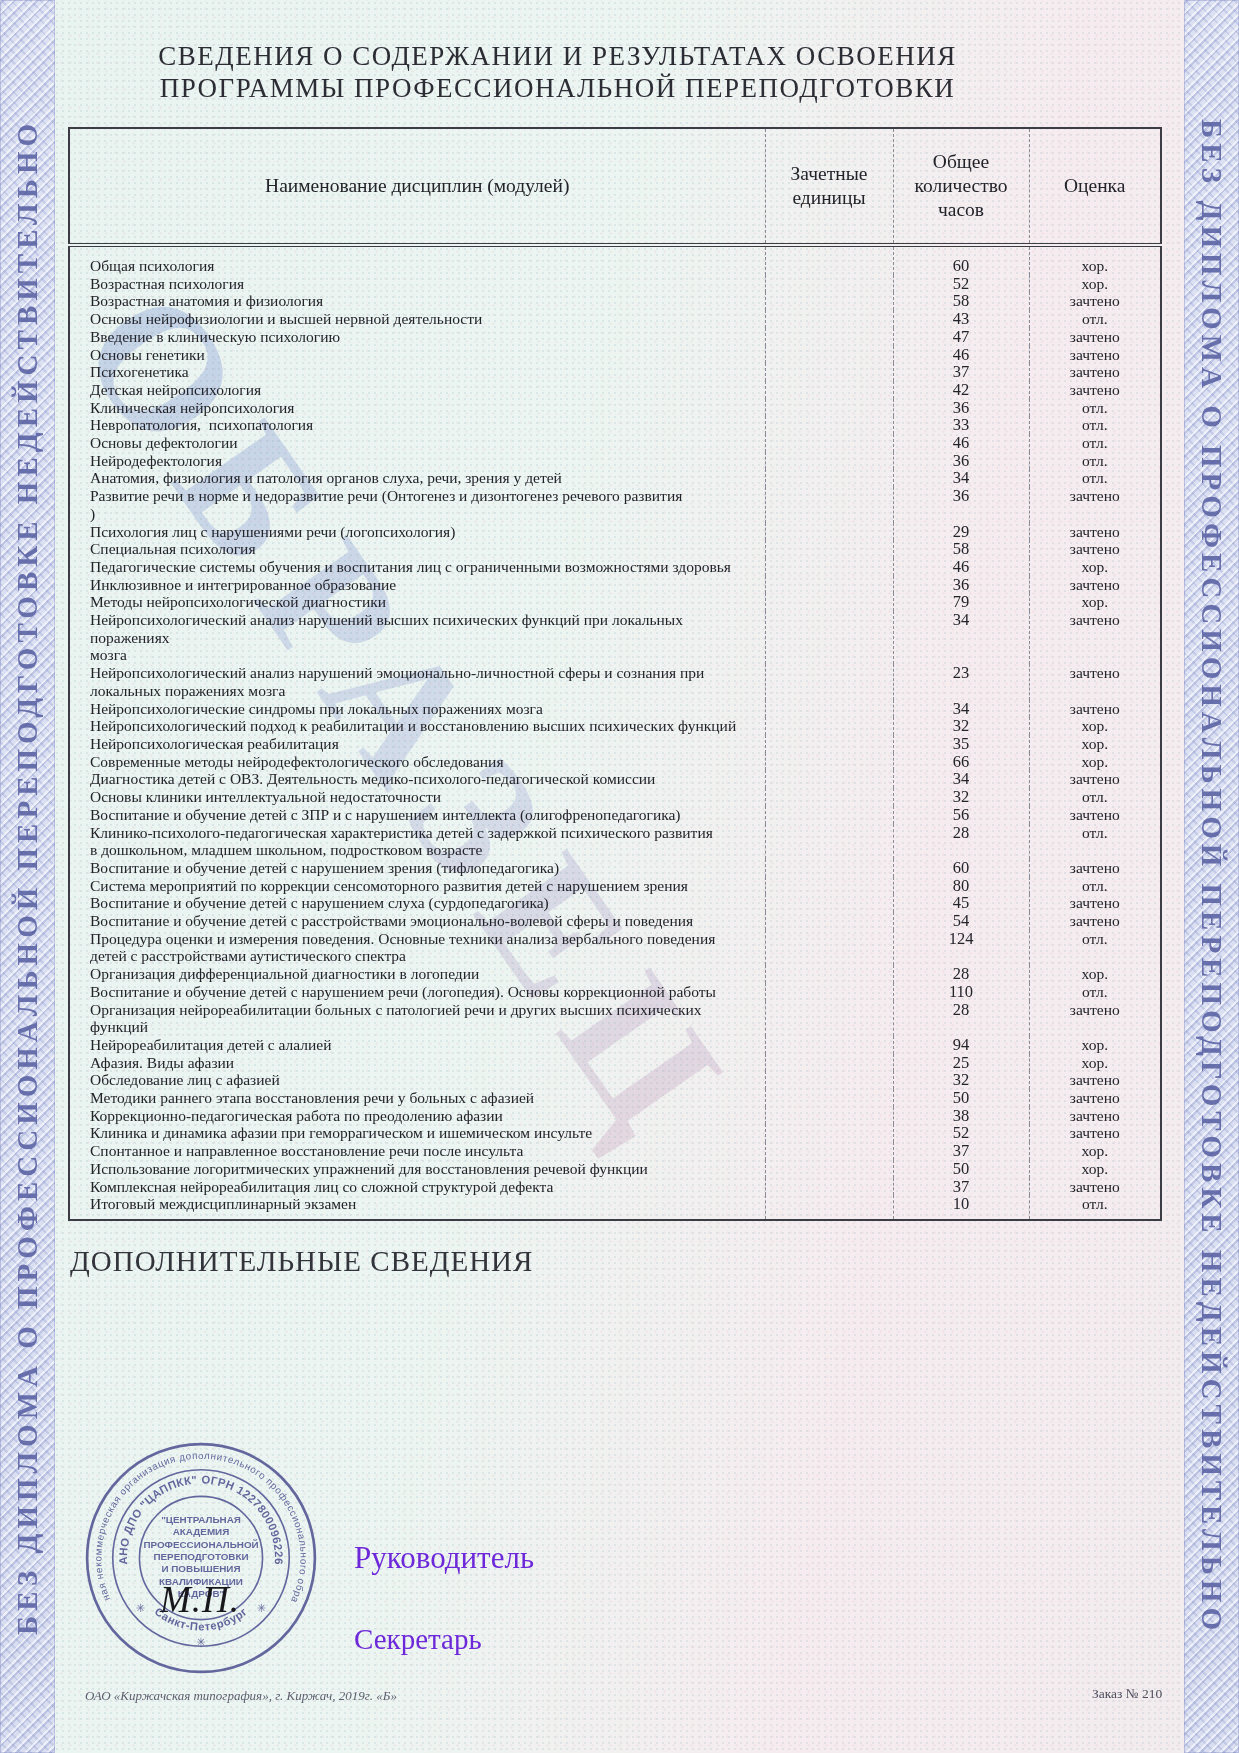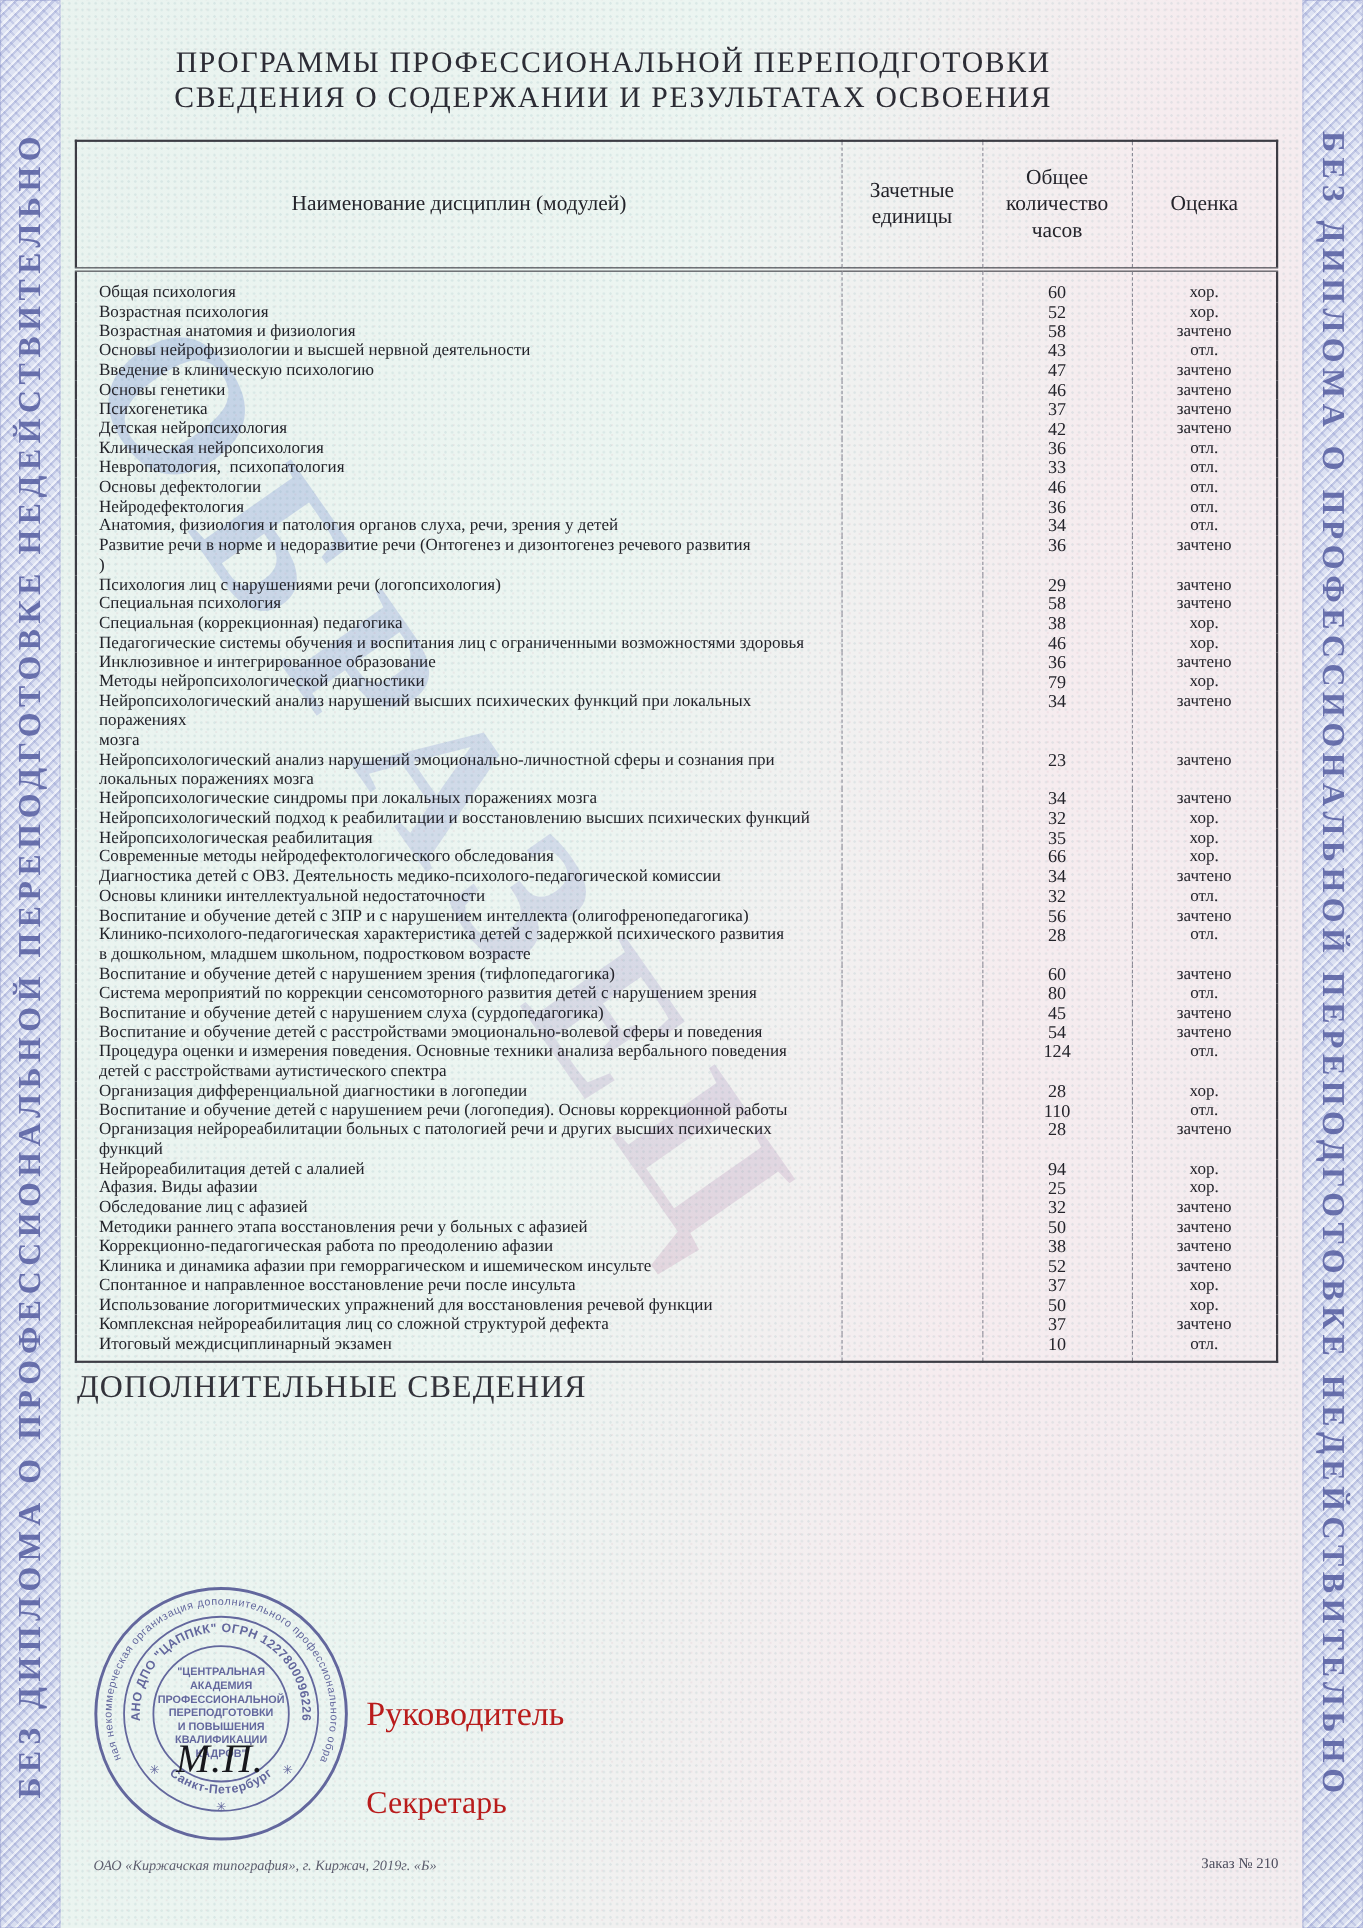--- a/index.html
+++ b/index.html
@@ -40,21 +40,21 @@
        text-align:center;border-bottom:4px double #3c3c44;}
   .doc-table thead th,.doc-table tbody td{border-left:1px dashed #8a8a96;}
   .doc-table thead th:first-child,.doc-table tbody td:first-child{border-left:none;}
   .doc-table tbody td{font-size:15.5px;line-height:17.7px;vertical-align:top;padding:0;}
   .doc-table tbody td.col-name{text-align:left;padding:0 6px 0 20px;white-space:pre-wrap;}
   .doc-table tbody td.col-hours{text-align:center;font-size:16.5px;margin-top:22px;}
   .doc-table tbody td.col-grade{text-align:center;font-size:15.5px;}
   .doc-table tbody tr:first-child td{padding-top:10px;}
   .doc-table tbody tr:last-child td{padding-bottom:6px;}
   .extra-heading{position:absolute;left:70px;top:1245px;z-index:5;font-size:29px;letter-spacing:1px;color:#33333b;}
-  .sig{position:absolute;z-index:5;color:#b91c1c;}
+  .sig{position:absolute;z-index:5;color:#6d28d9;margin-left:21px;}
   .sig-head{left:333px;top:1540px;font-size:31px;}
   .sig-sec{left:333px;top:1623px;font-size:29px;text-align:center;}
   .mp{position:absolute;left:160px;top:1578px;z-index:7;font-size:37px;color:#17171c;letter-spacing:1px;font-style:italic;}
   .stamp{position:absolute;left:83px;top:1440px;width:236px;height:236px;z-index:5;opacity:.82;}
   .footer-left{position:absolute;left:85px;top:1688px;z-index:5;font-style:italic;font-size:13px;color:#5d5d6e;text-align:right;}
   .footer-right{position:absolute;left:1092px;top:1686px;z-index:5;font-size:13.5px;color:#4c4c5c;}
   .hdr-small{font-size:19.5px;}
 </style>
 </head>
 <body>
@@ -63,22 +63,22 @@
 <div class="texture"></div>
 
 <div class="strip strip-left">
   <span>БЕЗ ДИПЛОМА О ПРОФЕССИОНАЛЬНОЙ ПЕРЕПОДГОТОВКЕ НЕДЕЙСТВИТЕЛЬНО</span>
 </div>
 <div class="strip strip-right">
   <span>БЕЗ ДИПЛОМА О ПРОФЕССИОНАЛЬНОЙ ПЕРЕПОДГОТОВКЕ НЕДЕЙСТВИТЕЛЬНО</span>
 </div>
 
 <div class="title">
+  <div>СВЕДЕНИЯ О СОДЕРЖАНИИ И РЕЗУЛЬТАТАХ ОСВОЕНИЯ</div>
   <div>ПРОГРАММЫ ПРОФЕССИОНАЛЬНОЙ ПЕРЕПОДГОТОВКИ</div>
-  <div>СВЕДЕНИЯ О СОДЕРЖАНИИ И РЕЗУЛЬТАТАХ ОСВОЕНИЯ</div>
 </div>
 
 <table class="doc-table">
   <colgroup>
     <col class="c-name">
       <col class="c-cred">
       <col class="c-hours">
       <col class="c-grade">
   </colgroup>
   <thead>
@@ -179,26 +179,20 @@
         <td class="col-name">Психология лиц с нарушениями речи (логопсихология)</td>
         <td class="col-credits"></td>
         <td class="col-hours">29</td>
         <td class="col-grade">зачтено</td>
       </tr>
       <tr>
         <td class="col-name">Специальная психология</td>
         <td class="col-credits"></td>
         <td class="col-hours">58</td>
         <td class="col-grade">зачтено</td>
-      </tr>
-      <tr>
-        <td class="col-name">Специальная (коррекционная) педагогика</td>
-        <td class="col-credits"></td>
-        <td class="col-hours">38</td>
-        <td class="col-grade">хор.</td>
       </tr>
       <tr>
         <td class="col-name">Педагогические системы обучения и воспитания лиц с ограниченными возможностями здоровья</td>
         <td class="col-credits"></td>
         <td class="col-hours">46</td>
         <td class="col-grade">хор.</td>
       </tr>
       <tr>
         <td class="col-name">Инклюзивное и интегрированное образование</td>
         <td class="col-credits"></td>

